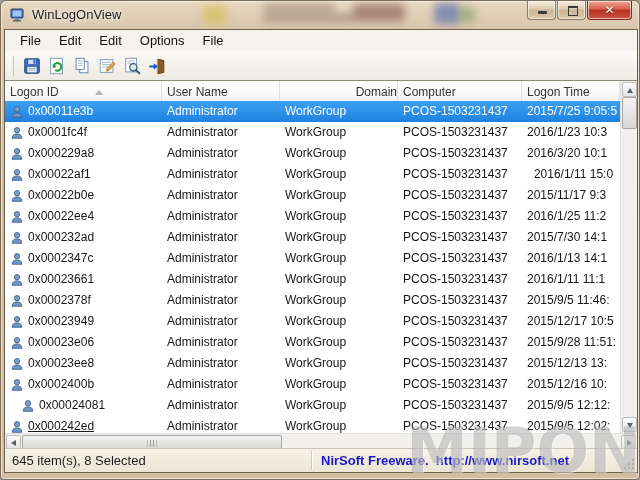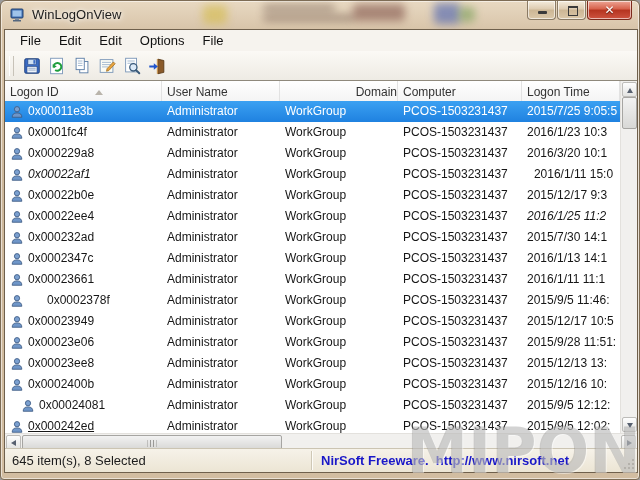--- a/index.html
+++ b/index.html
@@ -265,21 +265,21 @@
               <span>WorkGroup</span>
             </div>
             <div class="lcell" style="width: 124px;">
               <span>PCOS-1503231437</span>
             </div>
             <div class="lcell" style="flex: 1 1 0%;">
               <span>2016/3/20 10:1</span>
             </div>
           </div>
           <div class="lrow">
-            <div class="lcell" style="width: 157px; font-style: italic;">
+            <div class="lcell" style="width: 157px;">
   <svg width="14" height="14" viewBox="0 0 16 16">
     <circle cx="8" cy="4.8" r="3" fill="#7ba0d0" stroke="#3f5d86" stroke-width="1"></circle>
     <path d="M2.5 14 Q2.5 9 8 9 Q13.5 9 13.5 14 Z" fill="#6f96c8" stroke="#3f5d86" stroke-width="1"></path>
   </svg>
 <span>0x00022af1</span>
             </div>
             <div class="lcell" style="width: 118px;">
               <span>Administrator</span>
             </div>
             <div class="lcell" style="width: 118px;">
@@ -303,41 +303,41 @@
             <div class="lcell" style="width: 118px;">
               <span>Administrator</span>
             </div>
             <div class="lcell" style="width: 118px;">
               <span>WorkGroup</span>
             </div>
             <div class="lcell" style="width: 124px;">
               <span>PCOS-1503231437</span>
             </div>
             <div class="lcell" style="flex: 1 1 0%;">
-              <span>2015/12/17 9:3</span>
+              <span>2015/11/17 9:3</span>
             </div>
           </div>
           <div class="lrow">
             <div class="lcell" style="width: 157px;">
   <svg width="14" height="14" viewBox="0 0 16 16">
     <circle cx="8" cy="4.8" r="3" fill="#7ba0d0" stroke="#3f5d86" stroke-width="1"></circle>
     <path d="M2.5 14 Q2.5 9 8 9 Q13.5 9 13.5 14 Z" fill="#6f96c8" stroke="#3f5d86" stroke-width="1"></path>
   </svg>
 <span>0x00022ee4</span>
             </div>
             <div class="lcell" style="width: 118px;">
               <span>Administrator</span>
             </div>
             <div class="lcell" style="width: 118px;">
               <span>WorkGroup</span>
             </div>
             <div class="lcell" style="width: 124px;">
               <span>PCOS-1503231437</span>
             </div>
-            <div class="lcell" style="flex: 1 1 0%; font-style: italic;">
+            <div class="lcell" style="flex: 1 1 0%;">
               <span>2016/1/25 11:2</span>
             </div>
           </div>
           <div class="lrow">
             <div class="lcell" style="width: 157px;">
   <svg width="14" height="14" viewBox="0 0 16 16">
     <circle cx="8" cy="4.8" r="3" fill="#7ba0d0" stroke="#3f5d86" stroke-width="1"></circle>
     <path d="M2.5 14 Q2.5 9 8 9 Q13.5 9 13.5 14 Z" fill="#6f96c8" stroke="#3f5d86" stroke-width="1"></path>
   </svg>
 <span>0x000232ad</span>
@@ -391,21 +391,21 @@
               <span>WorkGroup</span>
             </div>
             <div class="lcell" style="width: 124px;">
               <span>PCOS-1503231437</span>
             </div>
             <div class="lcell" style="flex: 1 1 0%;">
               <span>2016/1/11 11:1</span>
             </div>
           </div>
           <div class="lrow">
-            <div class="lcell" style="width: 157px; gap: 19px;">
+            <div class="lcell" style="width: 157px;">
   <svg width="14" height="14" viewBox="0 0 16 16">
     <circle cx="8" cy="4.8" r="3" fill="#7ba0d0" stroke="#3f5d86" stroke-width="1"></circle>
     <path d="M2.5 14 Q2.5 9 8 9 Q13.5 9 13.5 14 Z" fill="#6f96c8" stroke="#3f5d86" stroke-width="1"></path>
   </svg>
 <span>0x0002378f</span>
             </div>
             <div class="lcell" style="width: 118px;">
               <span>Administrator</span>
             </div>
             <div class="lcell" style="width: 118px;">

